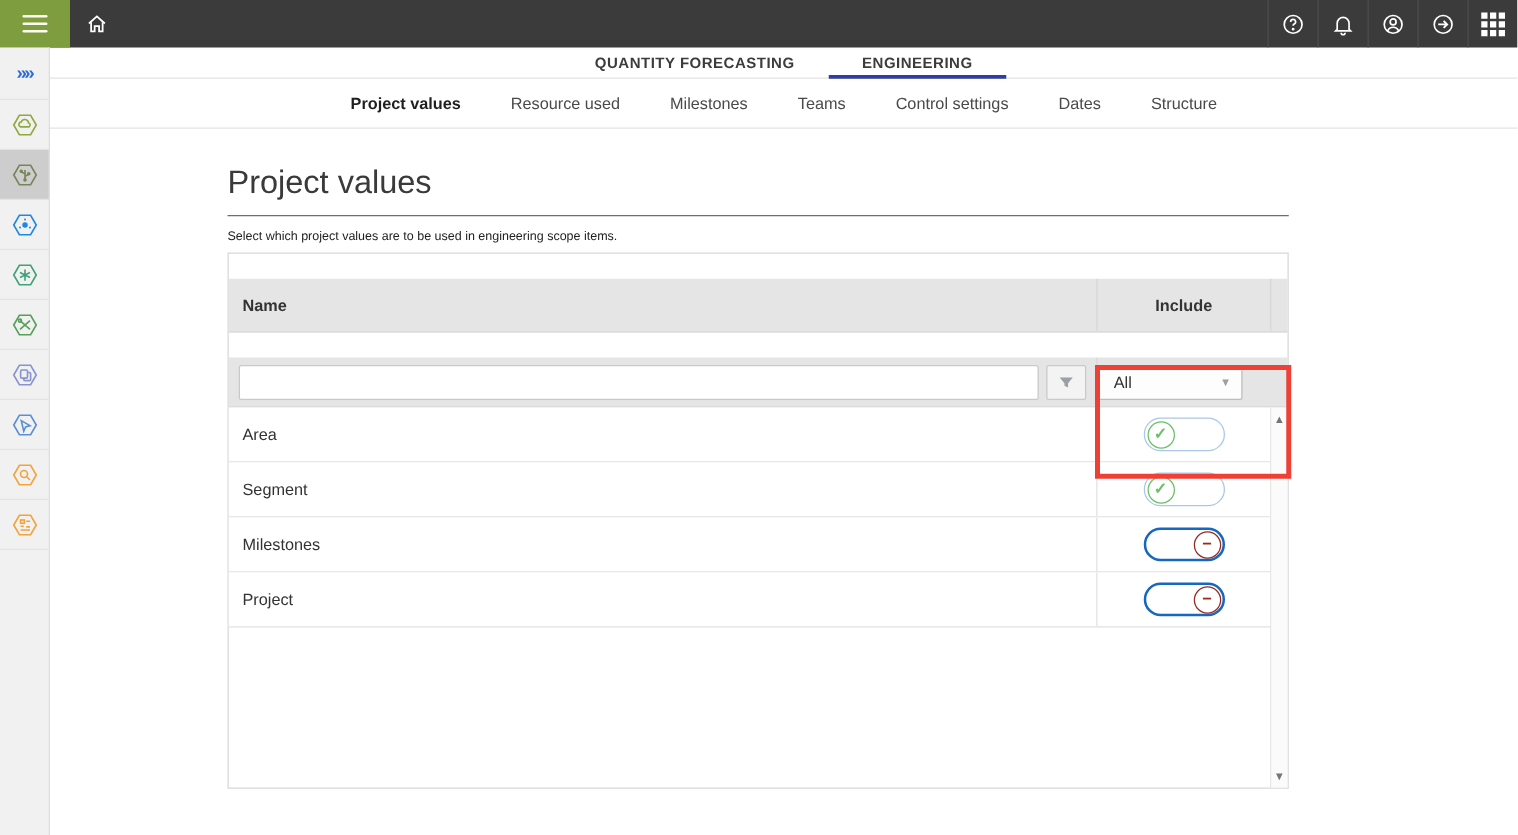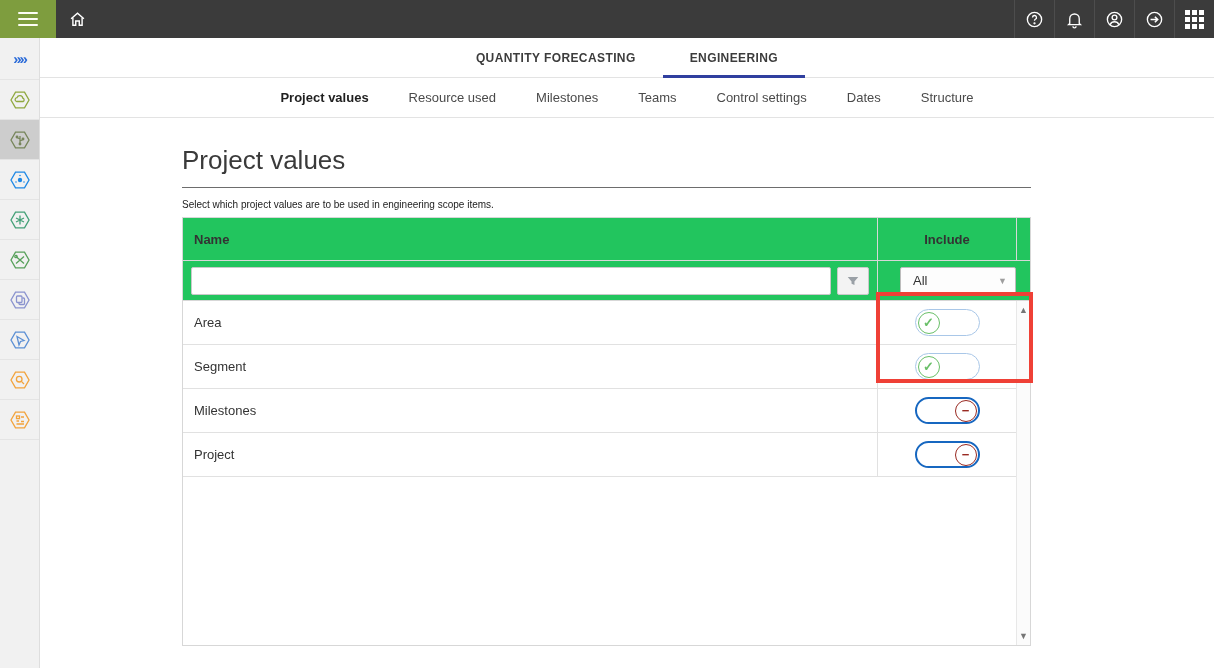--- a/index.html
+++ b/index.html
@@ -25,45 +25,45 @@
 
   
   .sidebar { position:absolute; left:0; top:38px; bottom:0; width:40px; background:#f1f1f1; border-right:1px solid #dedede; }
   .side-cell { height:40px; display:flex; align-items:center; justify-content:center; border-bottom:1px solid #e4e4e4; cursor:pointer; }
   .side-expand { height:42px; display:flex; align-items:center; justify-content:center; border-bottom:1px solid #e4e4e4; cursor:pointer; color:#2b6bd8; font-size:15px; font-weight:bold; letter-spacing:-2px; }
   .side-cell.active { background:#cdcdcd; }
   .side-cell svg { display:block; }
 
   
   .main { margin-left:40px; }
-  .tabbar { height:40px; display:flex; justify-content:center; border-bottom:1px solid #e3e3e3; }
+  .tabbar { height:25px; display:flex; justify-content:center; border-bottom:1px solid #e3e3e3; }
   .tab { display:flex; align-items:center; padding:0 27px; font-size:12px; font-weight:bold; letter-spacing:.4px; color:#3c3c3c; position:relative; cursor:pointer; }
   .tab.active::after { content:""; position:absolute; left:0; right:0; bottom:-1px; height:3px; background:#303f9f; }
 
   .subtabbar { height:40px; display:flex; justify-content:center; align-items:center; gap:40px; border-bottom:1px solid #e3e3e3; font-size:13px; color:#4a4a4a; }
   .subtab { cursor:pointer; }
   .subtab.active { font-weight:bold; color:#1f1f1f; }
 
   .content { padding-left:142px; }
   .page-title { font-size:26px; font-weight:400; color:#3a3a3a; margin-top:27px; }
   .title-rule { width:849px; border:none; border-top:1px solid #6d6d6d; margin-top:11px; }
   .page-desc { font-size:10px; color:#222; margin:11px 0 7px; }
 
   
   .grid { width:849px; height:429px; border:1px solid #d7d7d7; display:flex; flex-direction:column; background:#fff; }
-  .ghead, .gfilter { display:flex; background:#22c55e; flex:none; }
+  .ghead, .gfilter { display:flex; background:#e5e5e5; flex:none;margin-top:20px; }
   .ghead { height:43px; border-bottom:1px solid #d7d7d7; font-size:13px; font-weight:bold; color:#333; }
   .col-name { flex:1; display:flex; align-items:center; padding-left:11px; }
   .col-include { width:139px; border-left:1px solid #d7d7d7; display:flex; align-items:center; justify-content:center; }
   .col-scroll { width:14px; border-left:1px solid #d7d7d7; }
   .gfilter { height:40px; border-bottom:1px solid #d7d7d7; align-items:center; }
   .filter-name { flex:1; display:flex; align-items:center; padding-left:8px; gap:6px; }
   .filter-input { flex:1; height:28px; border:1px solid #c9c9c9; border-radius:2px; background:#fff; padding:0 8px; font-size:13px; font-family:inherit; color:#333; outline:none; }
   .filter-btn { width:32px; height:28px; margin-right:8px; background:#f3f3f3; border:1px solid #c9c9c9; border-radius:2px; display:flex; align-items:center; justify-content:center; cursor:pointer; flex:none; }
-  .filter-include { width:139px; border-left:1px solid #d7d7d7; align-self:stretch; display:flex; align-items:center; justify-content:flex-end; }
+  .filter-include { width:139px; border-left:1px solid #d7d7d7; align-self:stretch; display:flex; align-items:center; justify-content:flex-start; }
   .dropdown { width:116px; height:28px; background:#fdfdfd; border:1px solid #bdbdbd; border-radius:2px; display:flex; align-items:center; padding:0 8px 0 12px; font-size:13px; color:#333; cursor:pointer; }
   .dropdown .caret { margin-left:auto; color:#9e9e9e; font-size:9px; }
 
   .gbody { flex:1; position:relative; padding-right:14px; }
   .grow { display:flex; height:44px; border-bottom:1px solid #e1e1e1; font-size:13px; color:#333; cursor:pointer; background:#fff; }
   .cell-name { flex:1; display:flex; align-items:center; padding-left:11px; }
   .cell-include { width:139px; border-left:1px solid #e1e1e1; display:flex; align-items:center; justify-content:center; }
 
   .scrollcol { position:absolute; top:0; right:0; bottom:0; width:14px; background:#fbfbfb; border-left:1px solid #e8e8e8; }
   .scroll-up, .scroll-down { position:absolute; left:0; right:0; text-align:center; color:#757575; font-size:9px; cursor:pointer; line-height:10px; }

